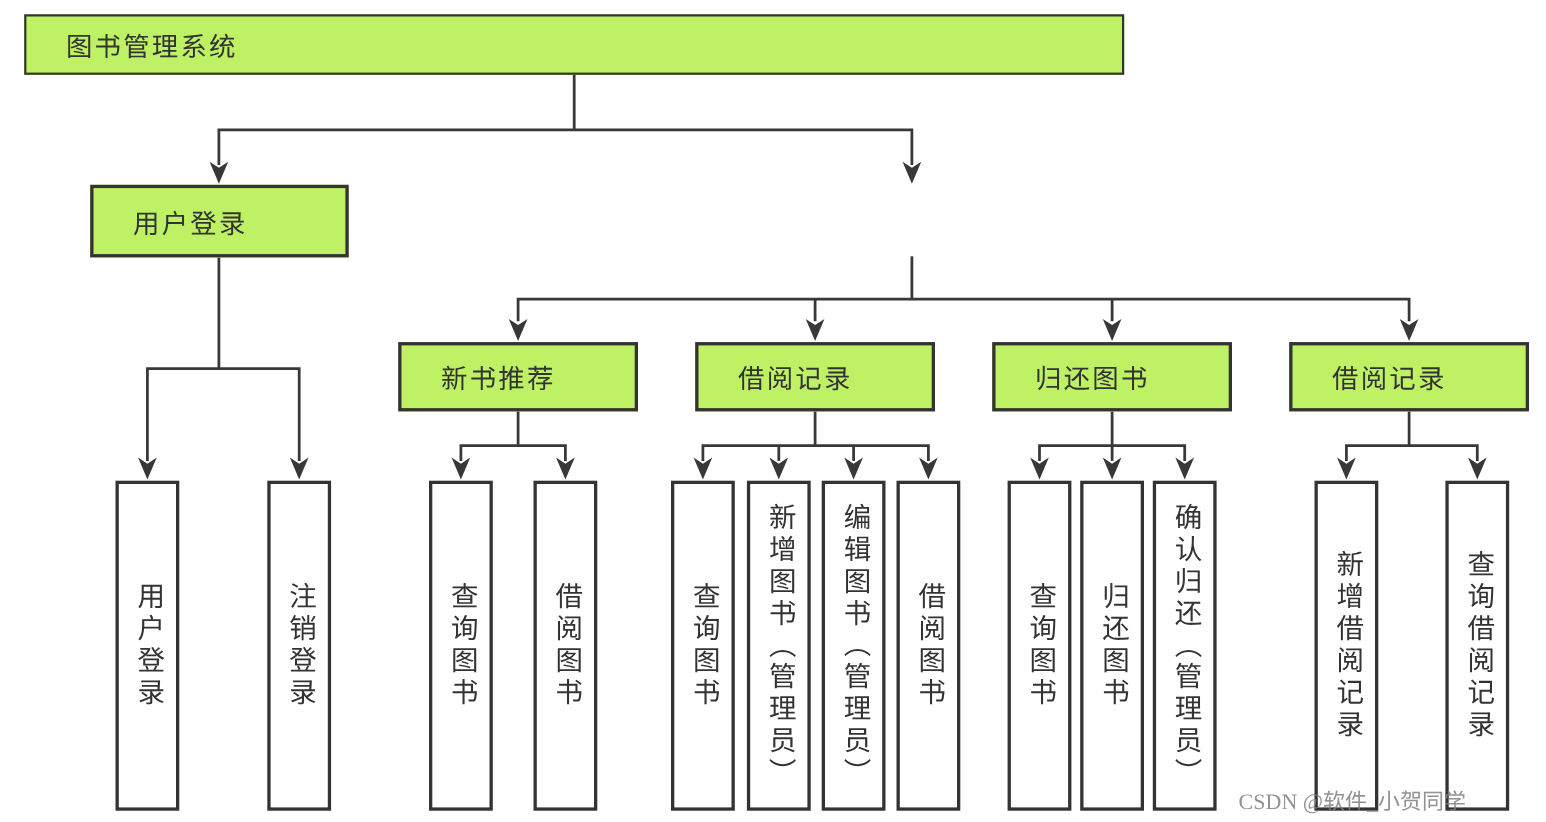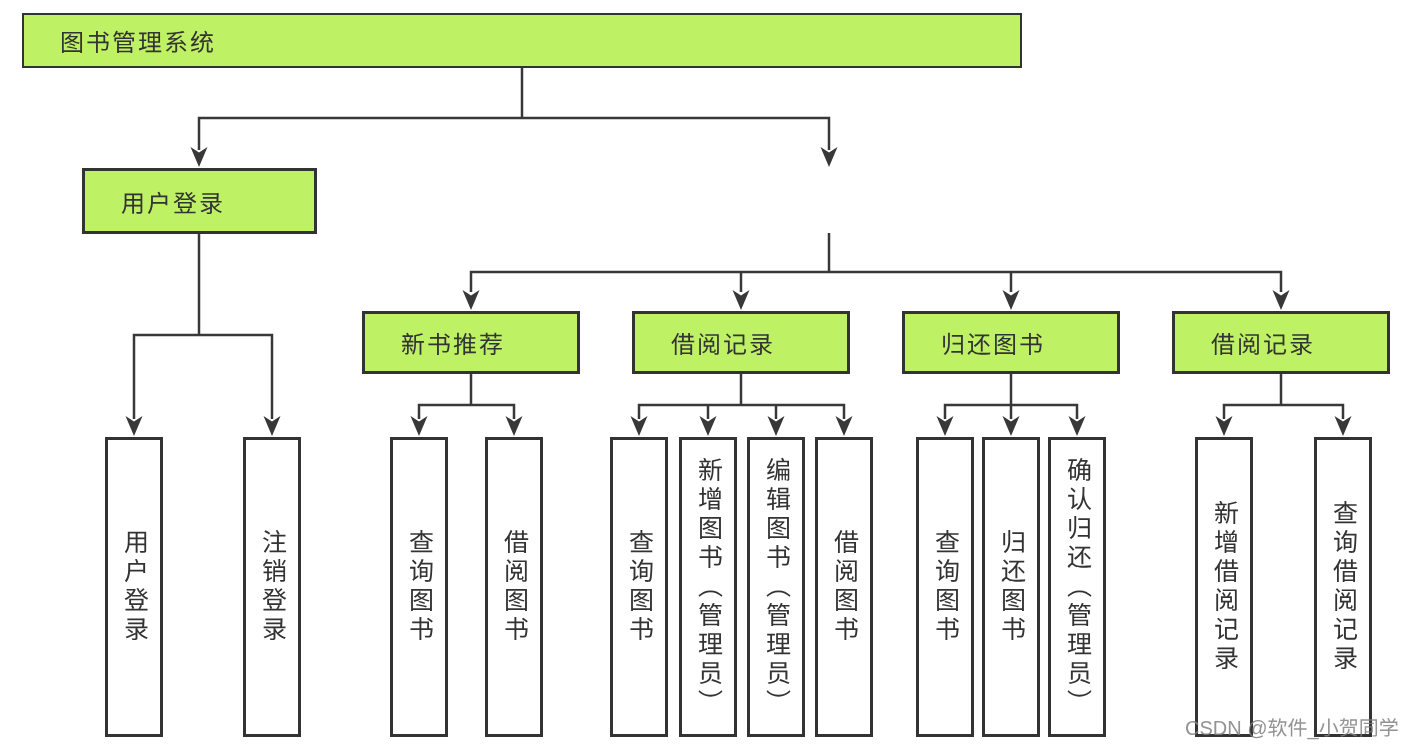--- a/index.html
+++ b/index.html
@@ -64,25 +64,26 @@
   .lf-edit-book    { left: 747px; }
   .lf-borrow2      { left: 815px; }
   .lf-query3       { left: 916px; }
   .lf-return       { left: 982px; }
   .lf-confirm      { left: 1048px; }
   .lf-add-record   { left: 1195px; }
   .lf-query-record { left: 1314px; }
 
   .watermark {
     position: absolute;
-    left: 1185px; top: 712px;
+    left: 1126px; top: 712px;
     z-index: 3;
     font-size: 20px;
     color: rgba(128,128,128,0.85);
     white-space: nowrap;
+    font-family: Liberation Serif, serif;
   }
 </style>
 </head>
 <body>
 
 <div id="stage">
 
   <svg id="wires" width="1405" height="747" viewBox="0 0 1405 747">
     <g stroke="#383838" stroke-width="2.5" fill="none">
 

